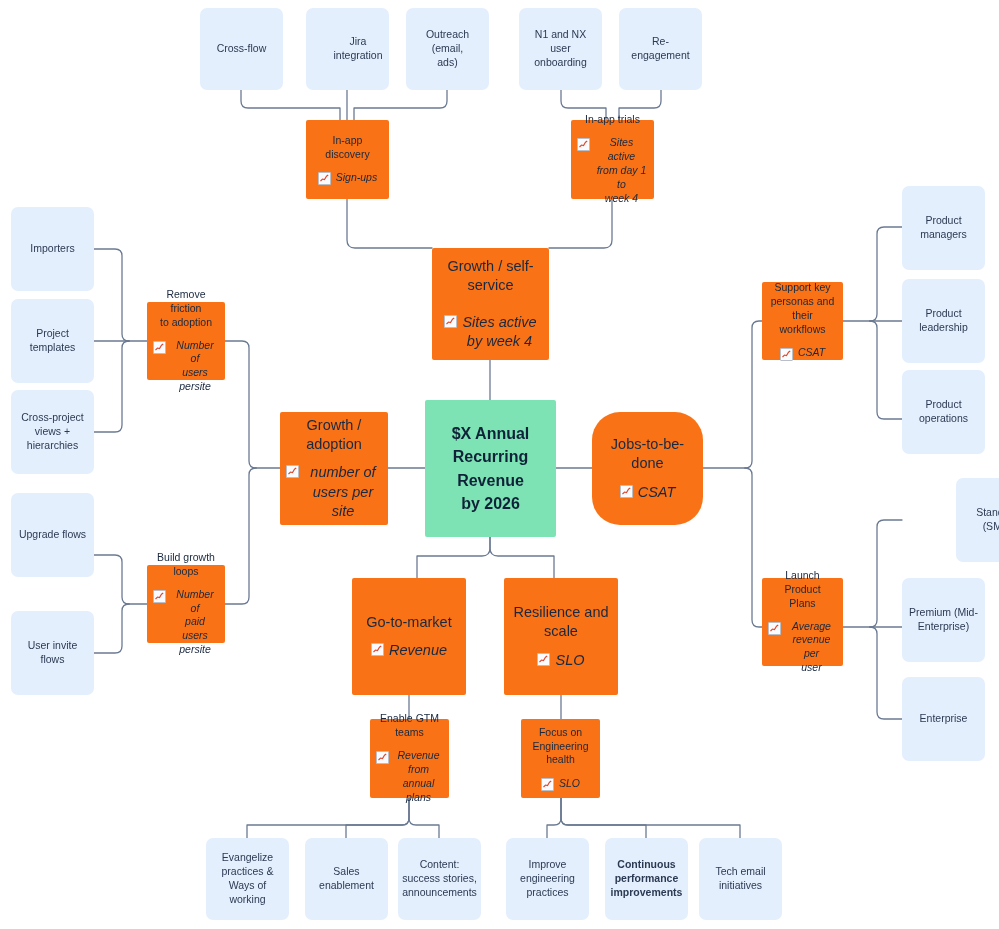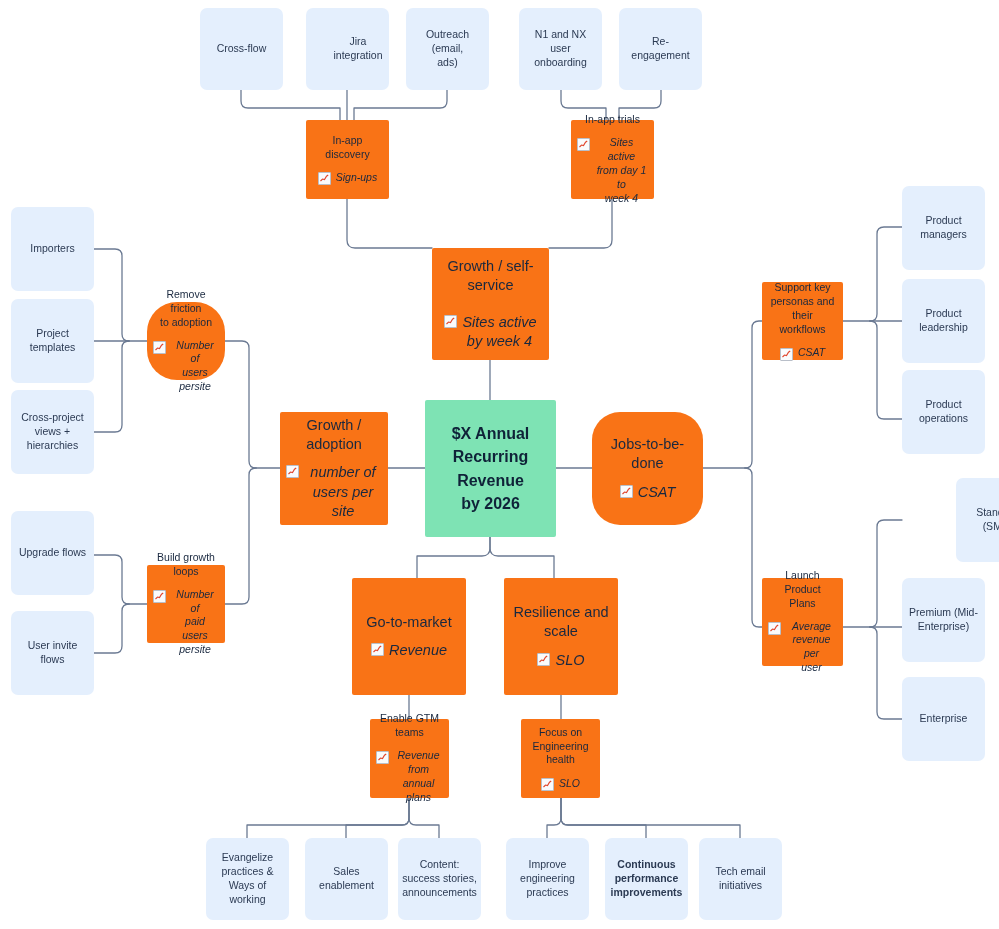--- a/index.html
+++ b/index.html
@@ -245,21 +245,21 @@
     <span class="metric m-lg">
       <span class="chart-icon">
         <svg viewBox="0 0 11 11" width="11" height="11">
             <polyline points="1.5,8 3.5,6 5.5,6.6 7.5,3.2 9.2,2" fill="none" stroke="#e0442b" stroke-width="1.1"></polyline>
           </svg>
       </span>
       <span class="metric-text">CSAT</span>
     </span>
   </div>
 
-  <div class="node branch s-branch-sm" style="left:147px; top:302px; width:78px; height:78px;border-radius:30px;">
+  <div class="node branch s-branch-sm" style="left:147px; top:302px; width:78px; height:78px;">
     <span class="node-title">Remove friction
 to adoption</span>
     <span class="metric m-sm">
       <span class="chart-icon">
         <svg viewBox="0 0 11 11" width="11" height="11">
             <polyline points="1.5,8 3.5,6 5.5,6.6 7.5,3.2 9.2,2" fill="none" stroke="#e0442b" stroke-width="1.1"></polyline>
           </svg>
       </span>
       <span class="metric-text">Number of
 users persite</span>
@@ -289,21 +289,21 @@
     <span class="node-title">Project
 templates</span>
   </div>
 
   <div class="node leaf s-leaf" style="left:11px; top:390px; width:83px; height:84px;">
     <span class="node-title">Cross-project
 views +
 hierarchies</span>
   </div>
 
-  <div class="node leaf s-leaf" style="left:11px; top:511px; width:83px; height:84px;">
+  <div class="node leaf s-leaf" style="left:11px; top:493px; width:83px; height:84px;">
     <span class="node-title">Upgrade flows</span>
   </div>
 
   <div class="node leaf s-leaf" style="left:11px; top:611px; width:83px; height:84px;">
     <span class="node-title">User invite flows</span>
   </div>
 
   <div class="node branch s-branch-sm" style="left:762px; top:282px; width:81px; height:78px;">
     <span class="node-title">Support key
 personas and

